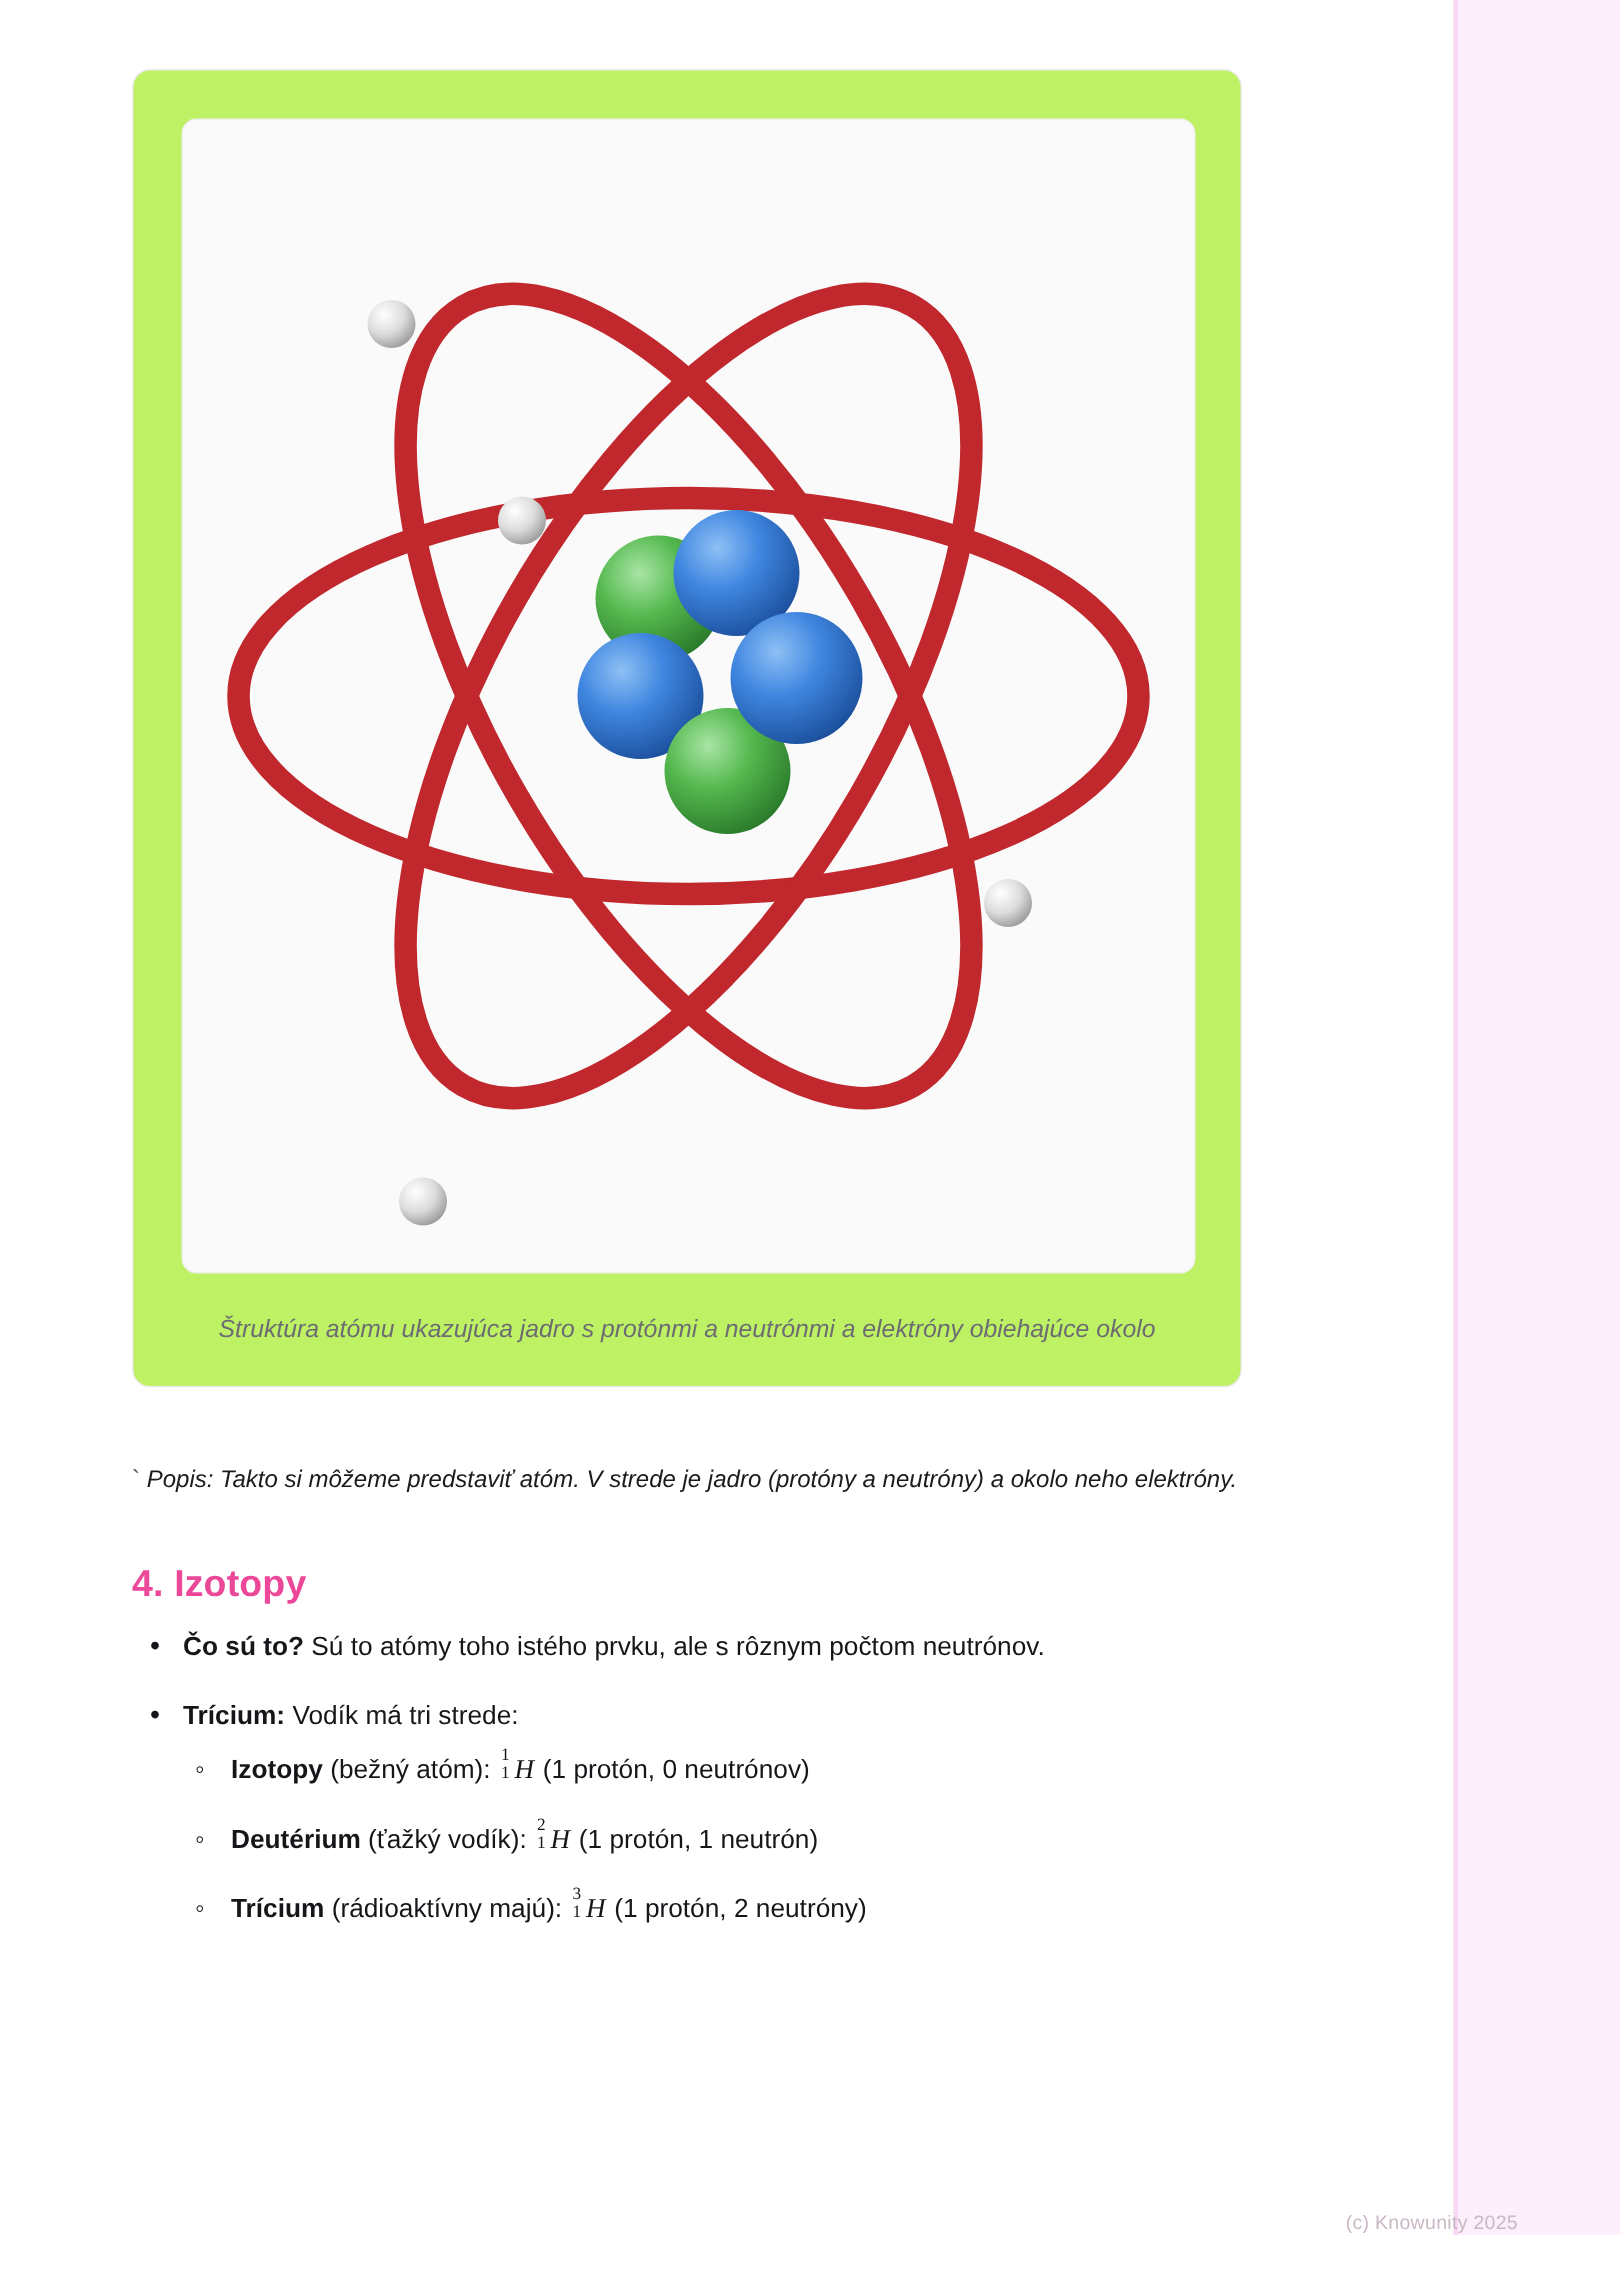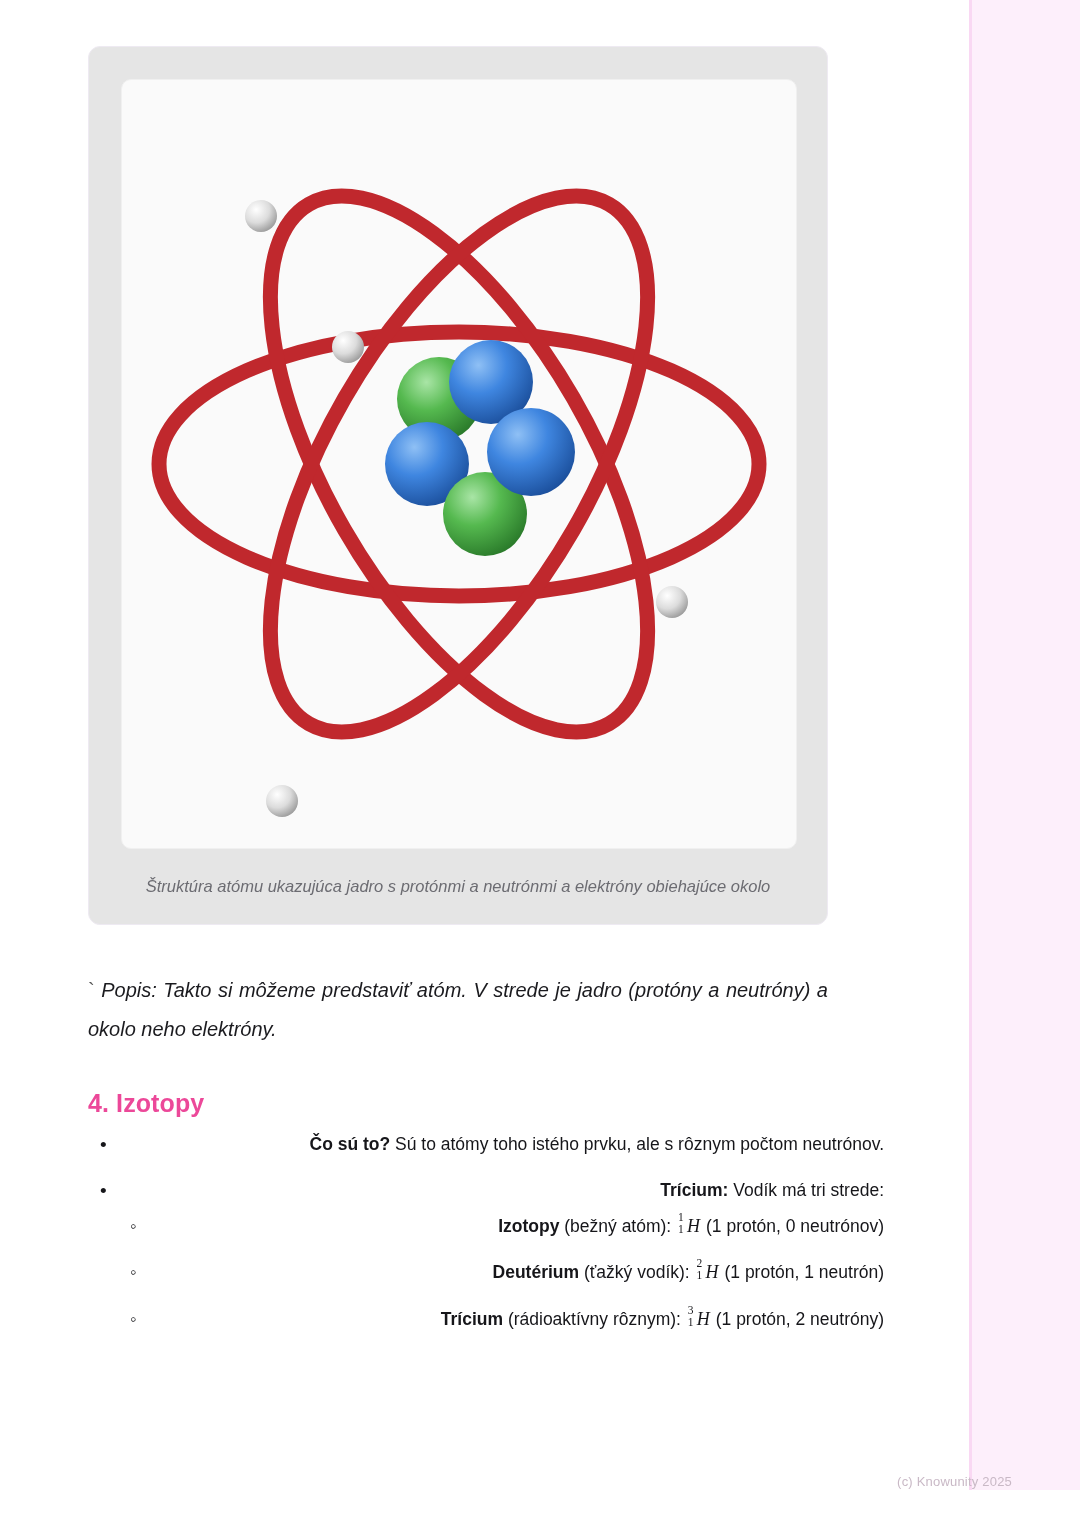--- a/index.html
+++ b/index.html
@@ -36,21 +36,21 @@
     box-sizing: border-box;
     padding: 46px 88px 0 88px;
   }
 
   
   .figure-card {
     box-sizing: border-box;
     width: 740px;
     border: 1px solid #eeeaf2;
     border-radius: 12px;
-    background: #e5e5e5;
+    background: #bef264;
     padding: 32px 32px 22px 32px;
   }
   .figure-inner {
     box-sizing: border-box;
     width: 676px;
     height: 770px;
     background: #fafafa;
     border: 1px solid #f0f0f0;
     border-radius: 10px;
     display: flex;
@@ -66,42 +66,41 @@
     line-height: 1.85;
     font-style: italic;
     color: #6c6c72;
     text-align: center;
     padding: 0 24px;
   }
 
   
   .desc {
     margin-top: 46px;
-    font-size: 20px;
+    font-size: 16px;
     line-height: 1.95;
     font-style: italic;
     color: #1b1b1f;
     text-align: justify;
     width: 740px;
   }
   .desc .tick { font-style: normal; color: #555; }
 
   h2.section-title {
     margin: 40px 0 12px 0;
     font-size: 25px;
     font-weight: 700;
     color: #ec4899;
     letter-spacing: .1px;
   }
 
   ul.lvl1 {
     margin: 10px 0 0 0;
     padding-left: 34px;
     list-style: none;
-    text-align: right;
   }
   ul.lvl1 > li {
     position: relative;
     font-size: 17.5px;
     line-height: 1.62;
     color: #16161a;
     margin-bottom: 6px;
   }
   ul.lvl1 > li > .row::before {
     content: "•";
@@ -245,21 +244,21 @@
     <li>
       <span class="row"><span class="b">Trícium:</span><span> Vodík má tri strede:</span></span>
       <ul class="lvl2">
         <li>
           <span class="b">Izotopy</span><span> (bežný atóm): </span><span class="nuc"><span class="idx"><span class="sup">1</span><span class="sub">1</span></span><span>H</span></span><span> (1 protón, 0 neutrónov)</span>
         </li>
         <li>
           <span class="b">Deutérium</span><span> (ťažký vodík): </span><span class="nuc"><span class="idx"><span class="sup">2</span><span class="sub">1</span></span><span>H</span></span><span> (1 protón, 1 neutrón)</span>
         </li>
         <li>
-          <span class="b">Trícium</span><span> (rádioaktívny rôznym): </span><span class="nuc"><span class="idx"><span class="sup">3</span><span class="sub">1</span></span><span>H</span></span><span> (1 protón, 2 neutróny)</span>
+          <span class="b">Trícium</span><span> (rádioaktívny majú): </span><span class="nuc"><span class="idx"><span class="sup">3</span><span class="sub">1</span></span><span>H</span></span><span> (1 protón, 2 neutróny)</span>
         </li>
       </ul>
     </li>
   </ul>
 
 </div>
 
 <div class="watermark">(c) Knowunity 2025</div>
 
 </body></html>

